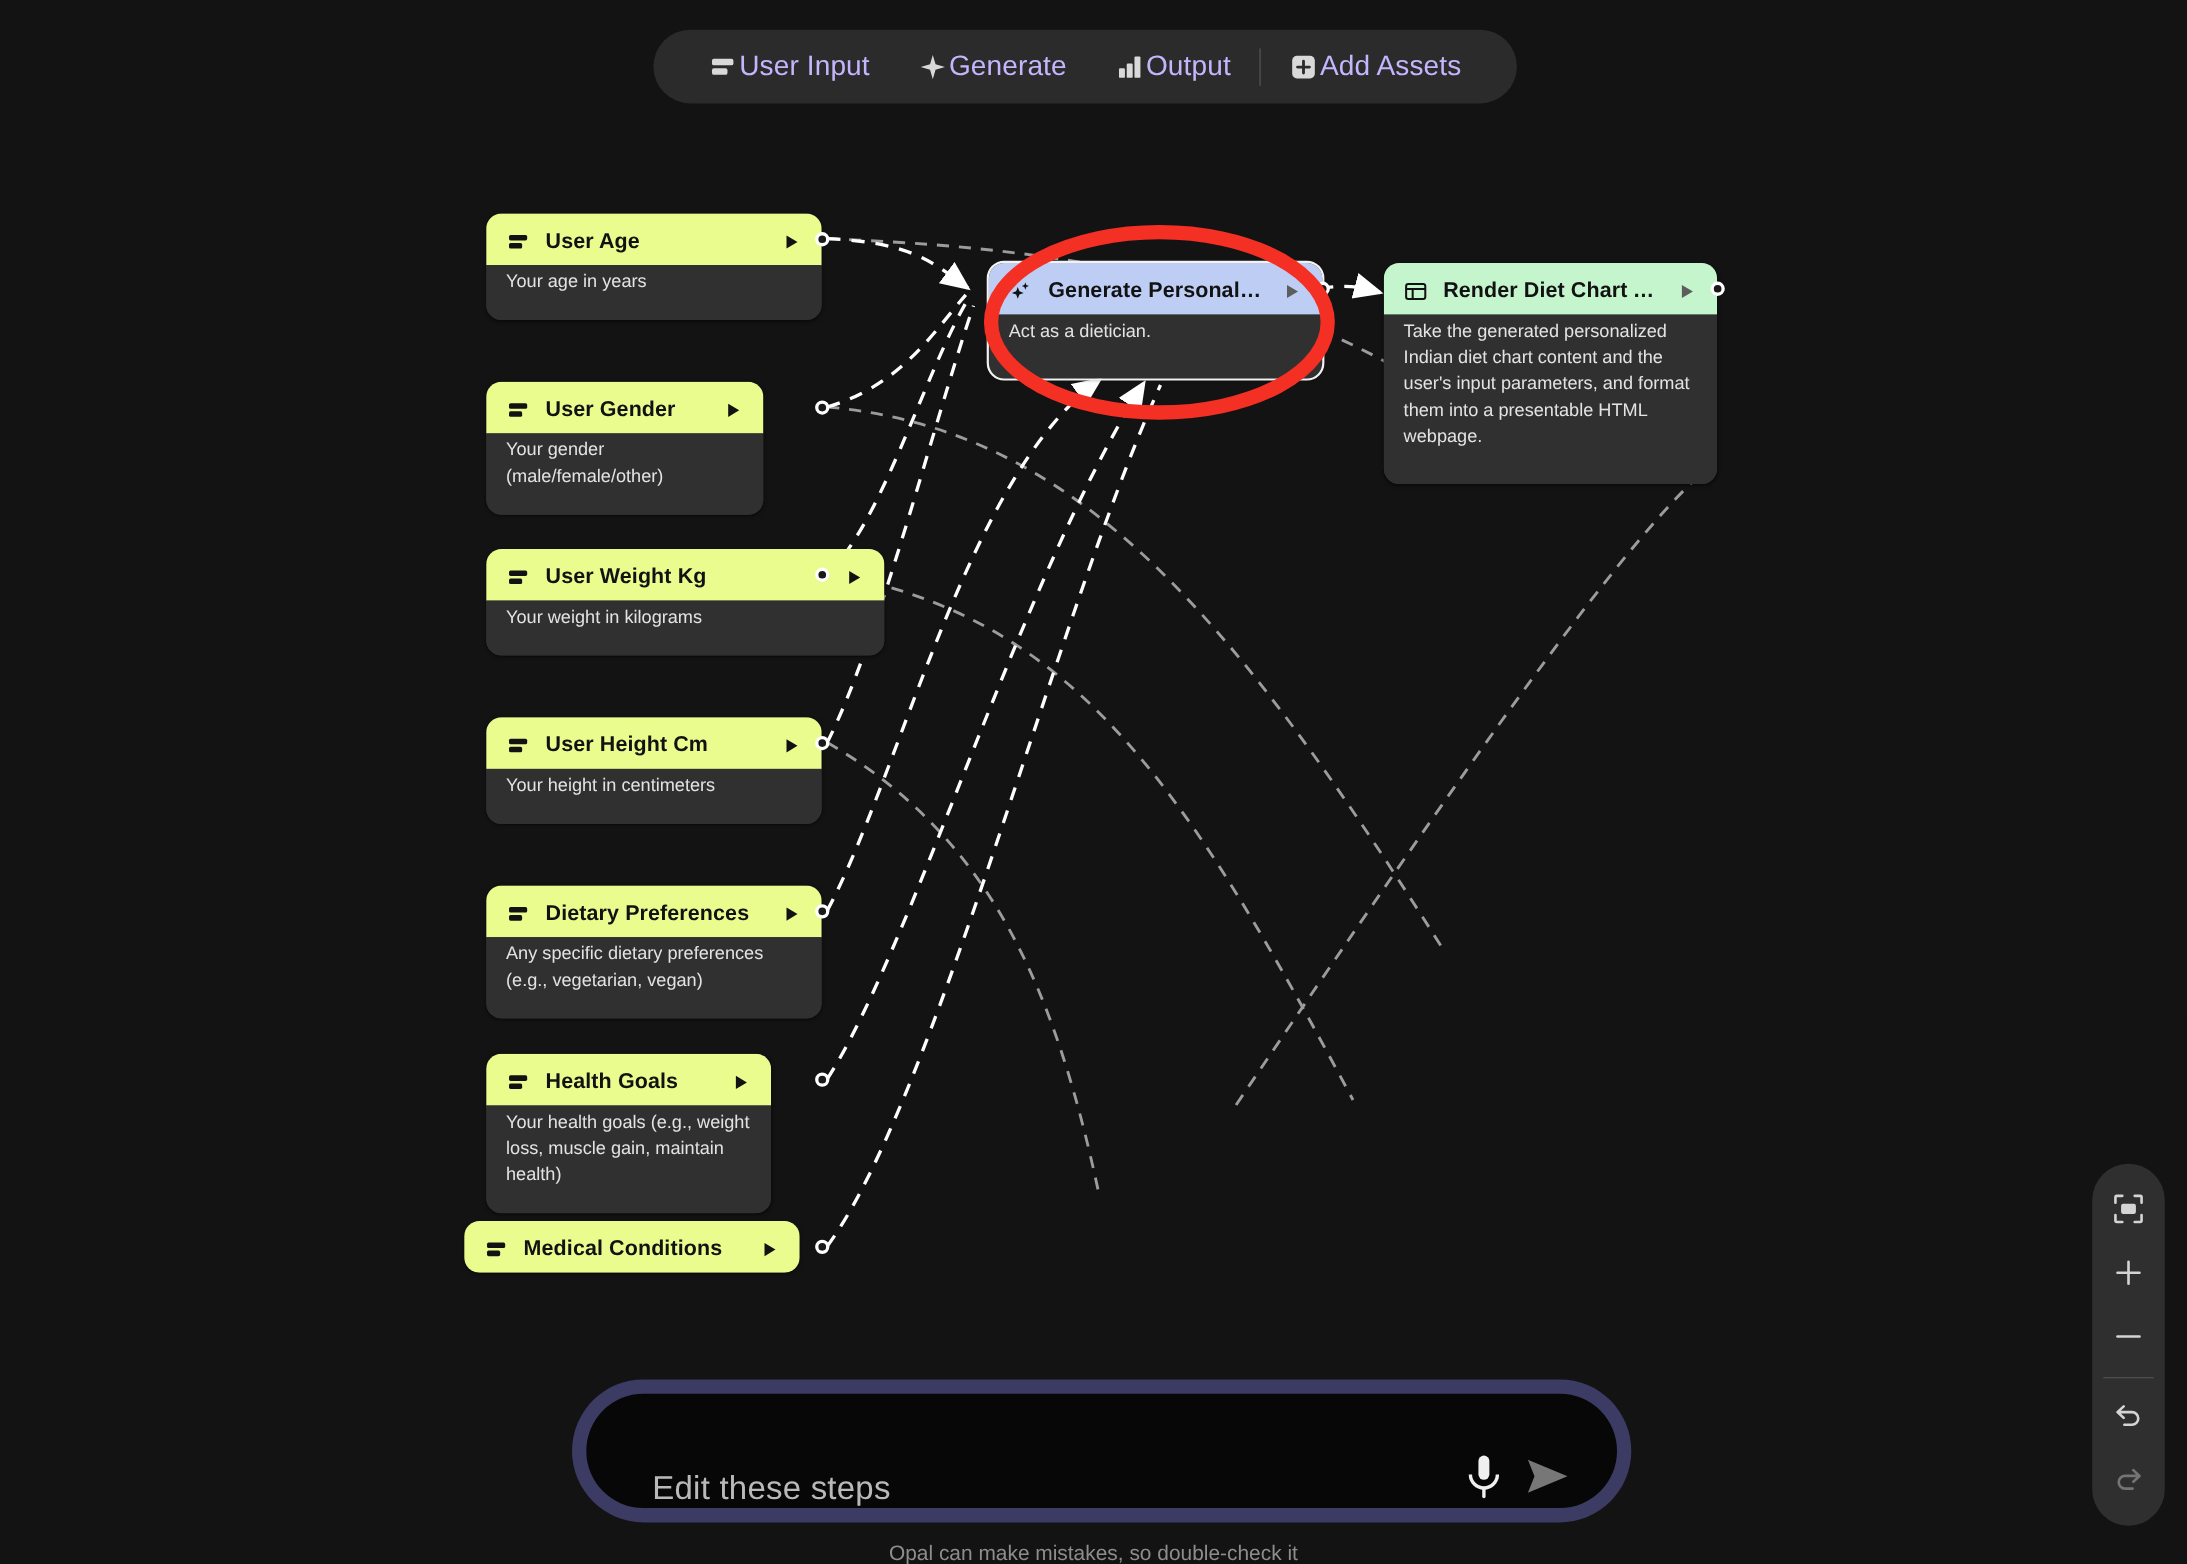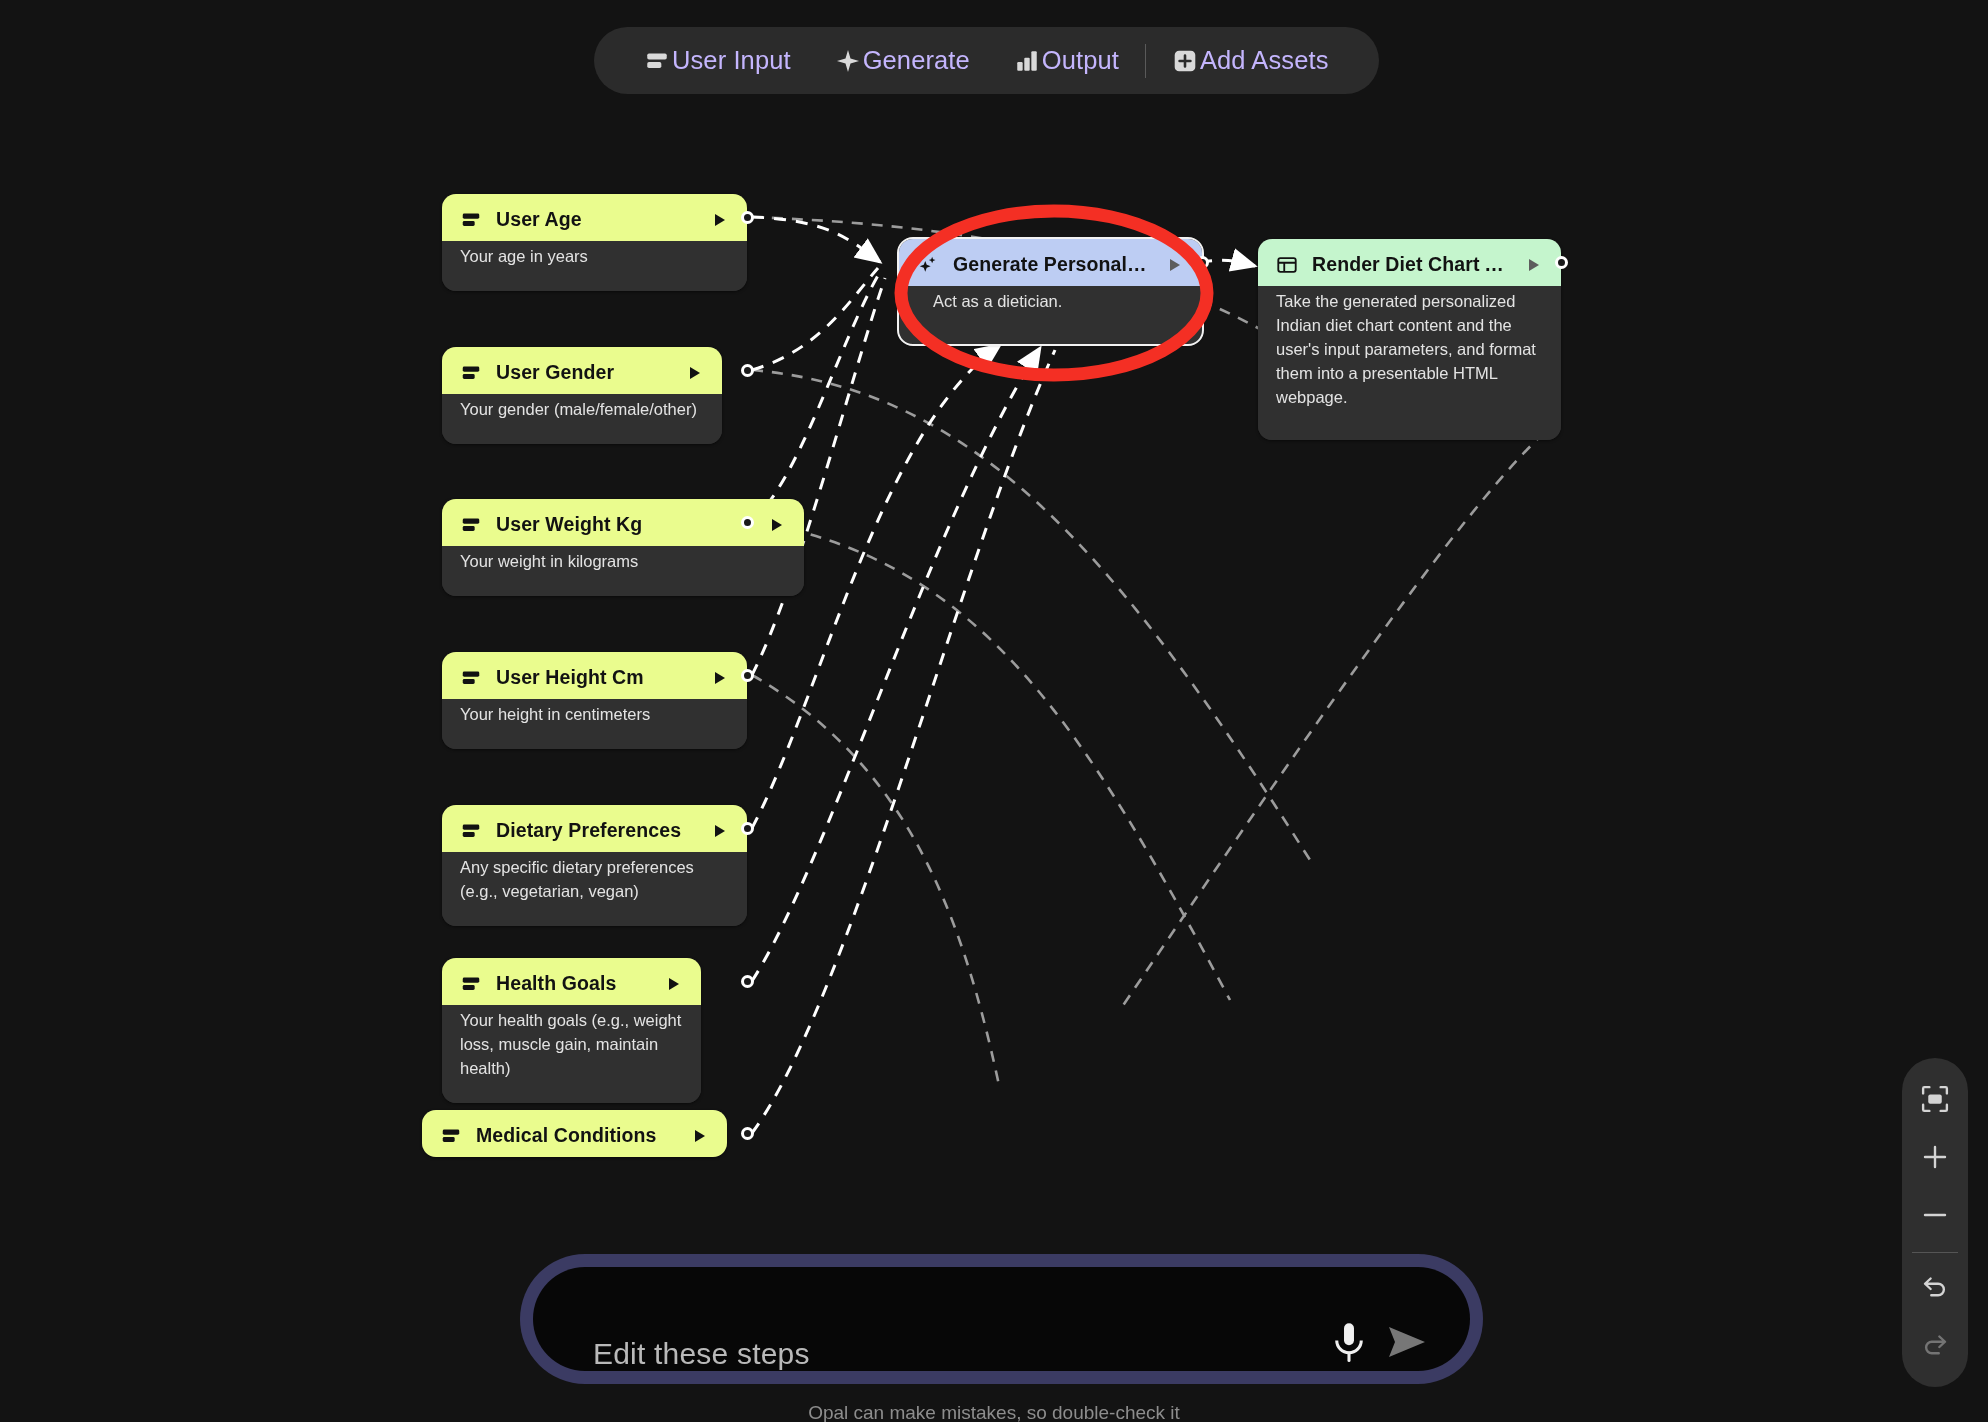--- a/index.html
+++ b/index.html
@@ -215,21 +215,21 @@
       <span class="h-run">
           <svg width="16" height="16" viewBox="0 0 16 16">
             <path d="M3 2 L13 8 L3 14 Z" fill="#121212"></path>
           </svg>
         </span>
     </div>
     <div class="node-body">Your age in years</div>
   </div>
   <div class="port" style="left:741px; top:211px;"></div>
 
-  <div class="node n-yellow" style="left:442px; top:347px; width:280px;">
+  <div class="node n-yellow" style="left:442px; top:347px; width:252px;">
     <div class="node-head">
       <span class="h-ico">
           <svg width="22" height="22" viewBox="0 0 24 24">
             <rect x="3" y="5" width="18" height="5.5" rx="1.6" fill="#121212"></rect>
             <rect x="3" y="13" width="13" height="5.5" rx="1.6" fill="#121212"></rect>
           </svg>
         </span>
       <span class="h-title">User Gender</span>
       <span class="h-run">
           <svg width="16" height="16" viewBox="0 0 16 16">
@@ -343,21 +343,21 @@
             <path d="M16.5 3 L17.5 5.6 L20.1 6.6 L17.5 7.6 L16.5 10.2 L15.5 7.6 L12.9 6.6 L15.5 5.6 Z" fill="#121212"></path>
           </svg>
       </span>
       <span class="h-title">Generate Personalized I...</span>
       <span class="h-run">
           <svg width="16" height="16" viewBox="0 0 16 16">
             <path d="M3 2 L13 8 L3 14 Z" fill="#5d5d5d"></path>
           </svg>
         </span>
     </div>
-    <div class="node-body" style="padding-bottom:30px;margin-left:16px;">Act as a dietician.</div>
+    <div class="node-body" style="padding-bottom:30px;">Act as a dietician.</div>
   </div>
   <div class="port" style="left:1196px; top:256px;"></div>
 
   <div class="node n-green" style="left:1258px; top:239px; width:303px;">
     <div class="node-head">
       <span class="h-ico">
         <svg width="22" height="22" viewBox="0 0 24 24">
             <rect x="2.5" y="4.5" width="19" height="15" rx="2.2" fill="none" stroke="#121212" stroke-width="2"></rect>
             <path d="M2.5 9.5 H21.5 M9 9.5 V19.5" stroke="#121212" stroke-width="2"></path>
           </svg>

